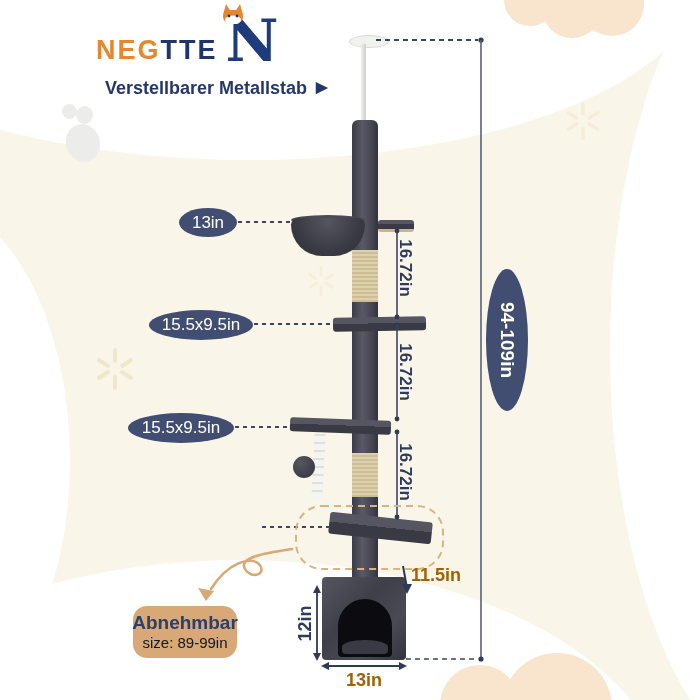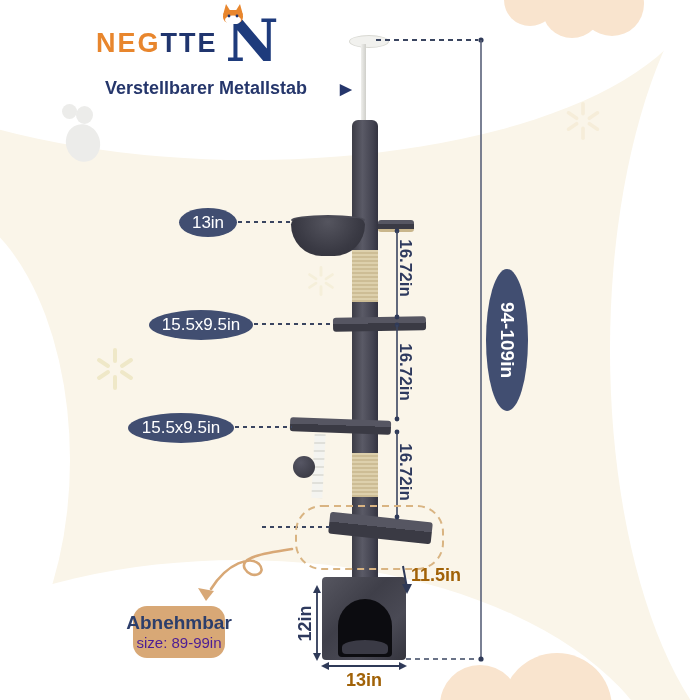--- a/index.html
+++ b/index.html
@@ -4,44 +4,44 @@
 <style>
   html,body{margin:0;padding:0;}
   body{width:700px;height:700px;overflow:hidden;font-family:"Liberation Sans",sans-serif;}
   #stage{position:relative;width:700px;height:700px;background:#faf5e9;overflow:hidden;}
   
   .blob{position:absolute;background:#ffffff;border-radius:50%;}
   .peach{position:absolute;background:#f9e4ce;border-radius:50%;}
   
   .pawpart{position:absolute;background:#ececea;border-radius:50%;}
   
-  #logo{position:absolute;left:96px;top:12px;display:flex;align-items:flex-start;}
+  #logo{position:absolute;left:96px;top:12px;display:flex;align-items:center;}
   .brand-txt{font-weight:bold;font-size:27px;letter-spacing:2px;line-height:1;margin-top:18px;}
   .brand-orange{color:#e8862d;}
   .brand-navy{color:#20356e;}
   .monogram-wrap{position:relative;margin-left:8px;}
   .monogram{font-family:"DejaVu Serif",serif;font-weight:bold;font-size:58px;line-height:1;color:#1e3b7c;}
   .cat-icon{position:absolute;left:-5px;top:-8px;width:24px;height:20px;}
   
-  #callout{position:absolute;left:105px;top:78px;font-weight:bold;font-size:18px;color:#25366b;display:flex;align-items:center;gap:24px;}
+  #callout{position:absolute;left:105px;top:78px;font-weight:bold;font-size:18px;color:#25366b;display:flex;align-items:flex-start;}
   #callout .arrow{margin-left:9px;font-size:15px;}
   
   .lbl-ellipse{position:absolute;background:#414e71;border-radius:50%;color:#ffffff;display:flex;align-items:center;justify-content:center;font-size:17px;}
   
   .dim-rot{position:absolute;font-weight:bold;font-size:17px;color:#2e3a5e;text-align:center;white-space:nowrap;}
   .rot90{transform:rotate(90deg);}
   .rotm90{transform:rotate(-90deg);}
   .dim-plain{position:absolute;font-weight:bold;font-size:17px;color:#a16207;white-space:nowrap;}
   
   #total-ellipse{position:absolute;left:486px;top:269px;width:42px;height:142px;background:#414e71;border-radius:50%;display:flex;align-items:center;justify-content:center;}
   #total-ellipse span{color:#fff;font-weight:bold;font-size:19px;white-space:nowrap;transform:rotate(90deg);}
   
-  #badge{position:absolute;left:133px;top:606px;width:92px;height:52px;background:#d8a876;border-radius:14px;display:flex;flex-direction:column;align-items:center;justify-content:center;line-height:1.2;}
+  #badge{position:absolute;left:133px;top:606px;width:104px;height:52px;background:#d8a876;border-radius:14px;display:flex;flex-direction:column;align-items:center;justify-content:center;line-height:1.2;}
   #badge .b-title{font-weight:bold;font-size:19px;color:#2c3e6b;}
-  #badge .b-sub{font-size:15px;color:#4c1d95;}
+  #badge .b-sub{font-size:15px;color:#0f172a;}
   
   .plush{background:linear-gradient(90deg,#3c3c46,#5a5a66 40%,#434350 80%,#333340);}
   #ceiling-disc{position:absolute;left:349px;top:35px;width:38px;height:11px;background:#f1f1ee;border:1px solid #d9d9d3;border-radius:50%;}
   #metal-rod{position:absolute;left:361px;top:44px;width:5px;height:80px;background:linear-gradient(90deg,#efefec,#cfcfca);}
   #pole{position:absolute;left:352px;top:120px;width:26px;height:458px;border-radius:6px 6px 0 0;}
   .sisal{position:absolute;left:352px;width:26px;background:repeating-linear-gradient(0deg,#cdbd95 0 2px,#ddd0ac 2px 4px);}
   #hammock{position:absolute;left:291px;top:218px;width:74px;height:38px;background:radial-gradient(ellipse at 50% 10%,#55555f 0%,#3a3a44 60%,#2e2e37 100%);border-radius:10px 10px 50% 50% / 8px 8px 100% 100%;}
   #hammock-rim{position:absolute;left:291px;top:215px;width:74px;height:10px;background:#4a4a55;border-radius:50%;}
   .platform{position:absolute;background:linear-gradient(180deg,#565662 0 45%,#3a3a44 45% 100%);border-radius:3px;}
   #platform-top{border-bottom:3px solid #c9b68c;}

